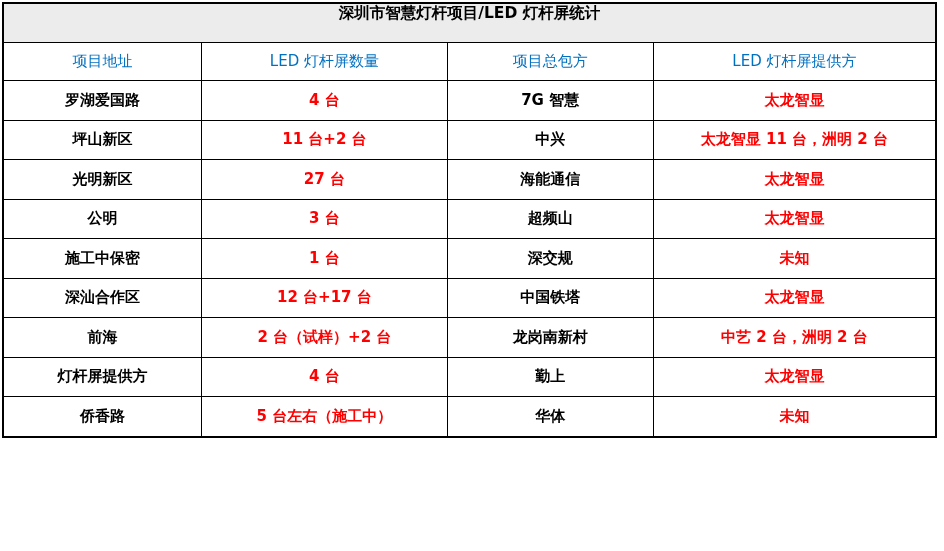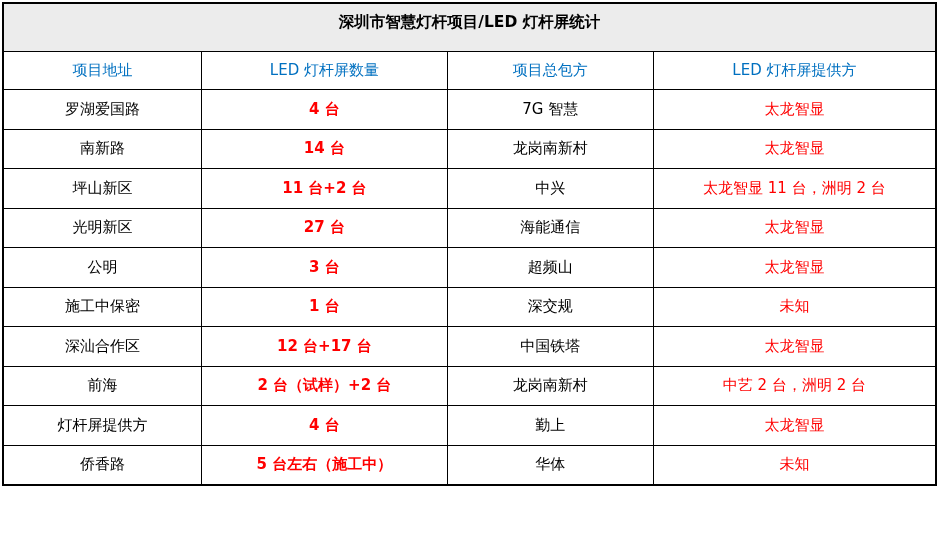--- a/index.html
+++ b/index.html
@@ -25,29 +25,29 @@
   }
   table.stats td, table.stats th {
     border: 1.5px solid var(--border-color, #000);
     text-align: center;
     vertical-align: middle;
     padding: 0 4px;
     font-size: 15px;
     line-height: 1.25;
     overflow: hidden;
     white-space: nowrap;
+    font-weight: bold;
   }
   tr.title-row td {
     background: var(--title-bg, #ececec);
     color: var(--title-color, #000);
     font-weight: bold;
     height: 38px;
     font-size: 15.5px;
     vertical-align: top;
-    padding-top: 9px;
   }
   tr.header-row th {
     color: var(--header-color, #0070c0);
     font-weight: normal;
     height: 37px;
     background: #ffffff;
   }
   tbody tr.data-row td {
     height: 38.5px;
     background: #ffffff;
@@ -85,26 +85,20 @@
         <th>LED 灯杆屏数量</th>
         <th>项目总包方</th>
         <th>LED 灯杆屏提供方</th>
       </tr>
     </thead>
     <tbody>
         <tr class="data-row">
           <td class="cell-address">罗湖爱国路</td>
           <td class="cell-quantity">4 台</td>
           <td class="cell-contractor">7G 智慧</td>
-          <td class="cell-provider">太龙智显</td>
-        </tr>
-        <tr class="data-row">
-          <td class="cell-address">南新路</td>
-          <td class="cell-quantity">14 台</td>
-          <td class="cell-contractor">龙岗南新村</td>
           <td class="cell-provider">太龙智显</td>
         </tr>
         <tr class="data-row">
           <td class="cell-address">坪山新区</td>
           <td class="cell-quantity">11 台+2 台</td>
           <td class="cell-contractor">中兴</td>
           <td class="cell-provider">太龙智显 11 台，洲明 2 台</td>
         </tr>
         <tr class="data-row">
           <td class="cell-address">光明新区</td>

